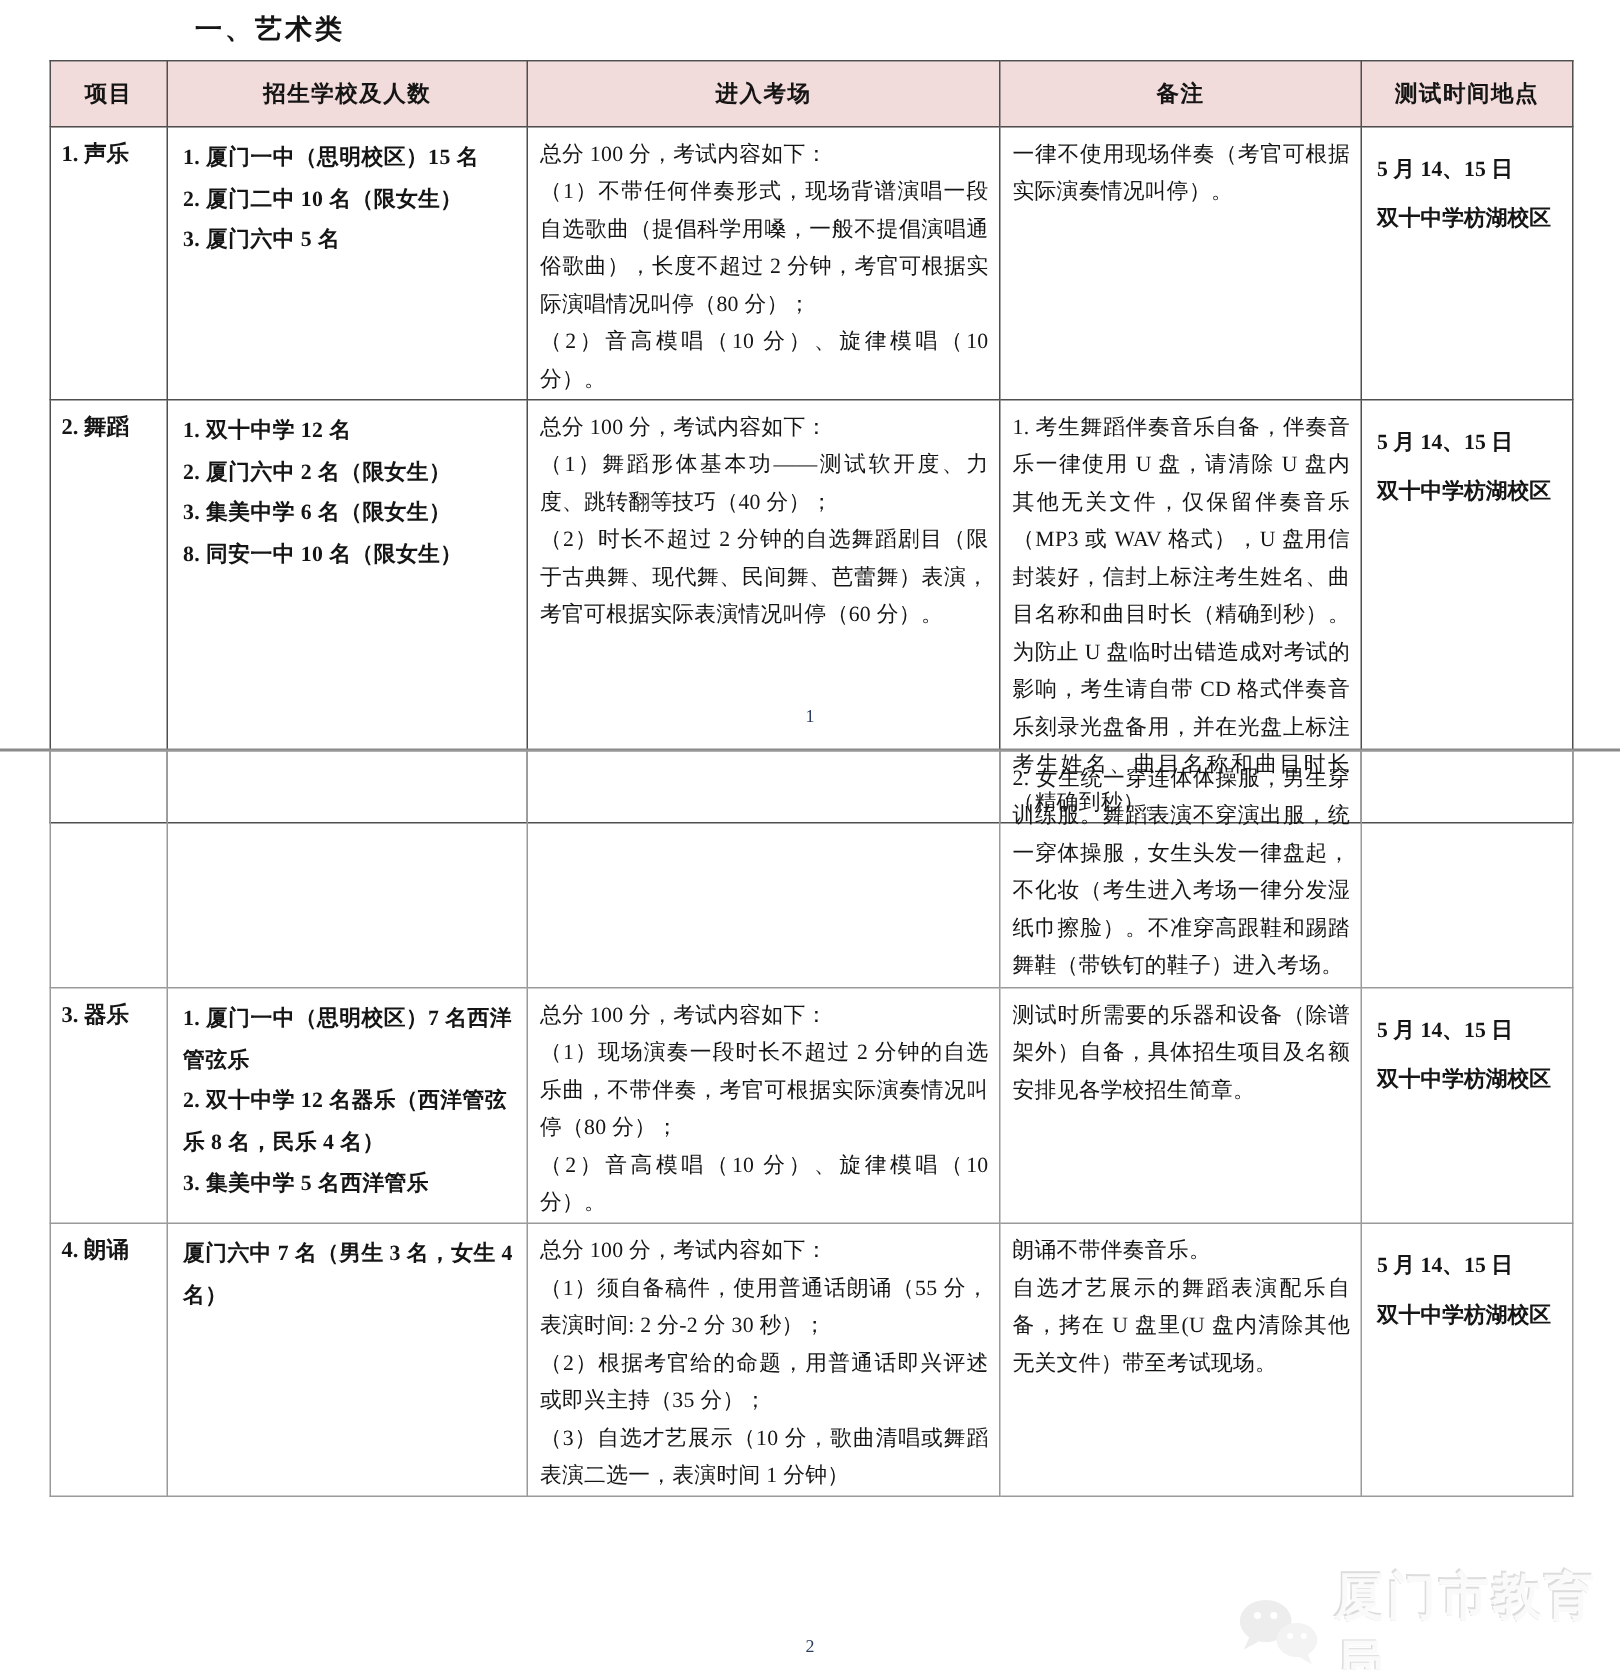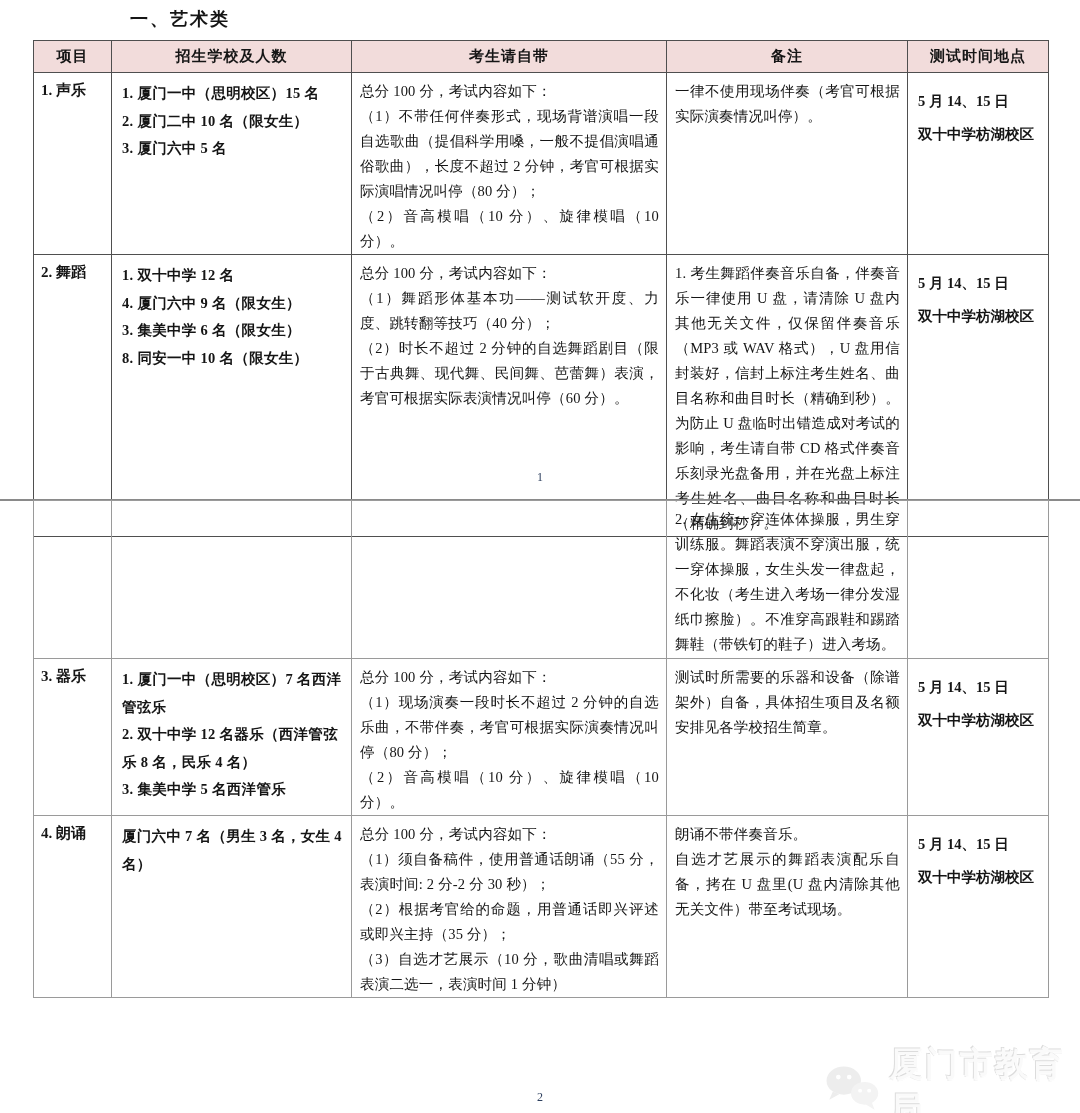--- a/index.html
+++ b/index.html
@@ -33,21 +33,21 @@
   table.arts.pg1 th, table.arts.pg1 td { border: 1px solid #4f4f4f; }
   table.arts.pg2 { top: 500px; }
   table.arts.pg2 td { border: 1px solid #9a9a9a; }
   th, td { vertical-align: top; }
   th {
     background: #f2dcdb;
     font-size: 15px;
     font-weight: bold;
     text-align: center;
     vertical-align: middle;
-    height: 32px;
+    height: 44px;
     letter-spacing: 1px;
   }
   td.item {
     font-weight: bold;
     font-size: 15px;
     padding: 8px 2px 0 7px;
     white-space: nowrap;
     margin-left: 20px;
   }
   td.schools { padding: 7px 8px 0 10px; }
@@ -119,21 +119,21 @@
       <col style="width:78px">
         <col style="width:240px">
         <col style="width:315px">
         <col style="width:241px">
         <col style="width:141px">
     </colgroup>
     <thead>
       <tr>
         <th>项目</th>
         <th>招生学校及人数</th>
-        <th>考生请自带</th>
+        <th>进入考场</th>
         <th>备注</th>
         <th>测试时间地点</th>
       </tr>
     </thead>
     <tbody>
       <tr style="height:133px">
         <td class="item">1. 声乐</td>
         <td class="schools">
           <p>1. 厦门一中（思明校区）15 名</p>
           <p>2. 厦门二中 10 名（限女生）</p>
@@ -149,21 +149,21 @@
         </td>
         <td class="time">
           <p>5 月 14、15 日</p>
           <p>双十中学枋湖校区</p>
         </td>
       </tr>
       <tr style="height:250px">
         <td class="item">2. 舞蹈</td>
         <td class="schools">
           <p>1. 双十中学 12 名</p>
-          <p>4. 厦门六中 9 名（限女生）</p>
+          <p>2. 厦门六中 2 名（限女生）</p>
           <p>3. 集美中学 6 名（限女生）</p>
           <p>8. 同安一中 10 名（限女生）</p>
         </td>
         <td class="content">
           <p>总分 100 分，考试内容如下：</p>
           <p>（1）舞蹈形体基本功——测试软开度、力度、跳转翻等技巧（40 分）；</p>
           <p>（2）时长不超过 2 分钟的自选舞蹈剧目（限于古典舞、现代舞、民间舞、芭蕾舞）表演，考官可根据实际表演情况叫停（60 分）。</p>
         </td>
         <td class="notes">
           <p>1. 考生舞蹈伴奏音乐自备，伴奏音乐一律使用 U 盘，请清除 U 盘内其他无关文件，仅保留伴奏音乐（MP3 或 WAV 格式），U 盘用信封装好，信封上标注考生姓名、曲目名称和曲目时长（精确到秒）。为防止 U 盘临时出错造成对考试的影响，考生请自带 CD 格式伴奏音乐刻录光盘备用，并在光盘上标注考生姓名、曲目名称和曲目时长（精确到秒）。</p>

